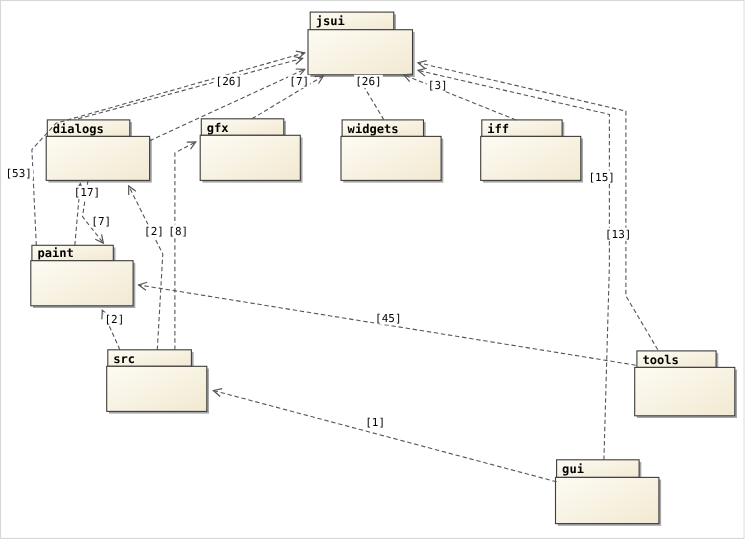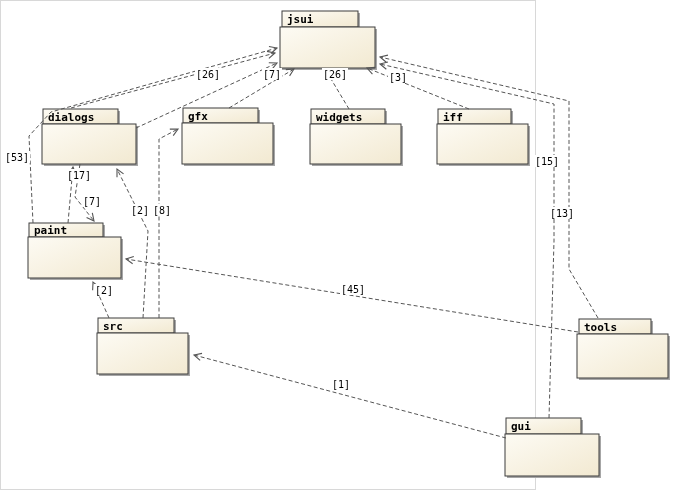--- a/index.html
+++ b/index.html
@@ -1,16 +1,16 @@
 <!DOCTYPE html>
 <html><head>
 <meta charset="utf-8">
 <style>
   html,body { margin:0; padding:0; background:#ffffff; }
-  .stage { width:536px; height:490px; position:relative; background:#ffffff;
+  .stage { width:677px; height:490px; position:relative; background:#ffffff;
            border:1px solid #d8d8d8; box-sizing:border-box;
            font-family:"DejaVu Sans Mono", monospace; }
   svg { display:block; }
   .pkg-shadow { fill:#a6a6a6; }
   .pkg-face   { fill:url(#pkgGrad); stroke:#3d3d3d; stroke-width:1; }
   .pkg-name   { font:bold 11px "DejaVu Sans Mono", monospace; fill:#000000; }
   .edge       { fill:none; stroke:#555555; stroke-width:1; stroke-dasharray:4 2.5; }
   .lbl-bg     { fill:#ffffff; }
   .edge-label { font:10px "DejaVu Sans Mono", monospace; fill:#000000; text-anchor:middle; }
 </style>

